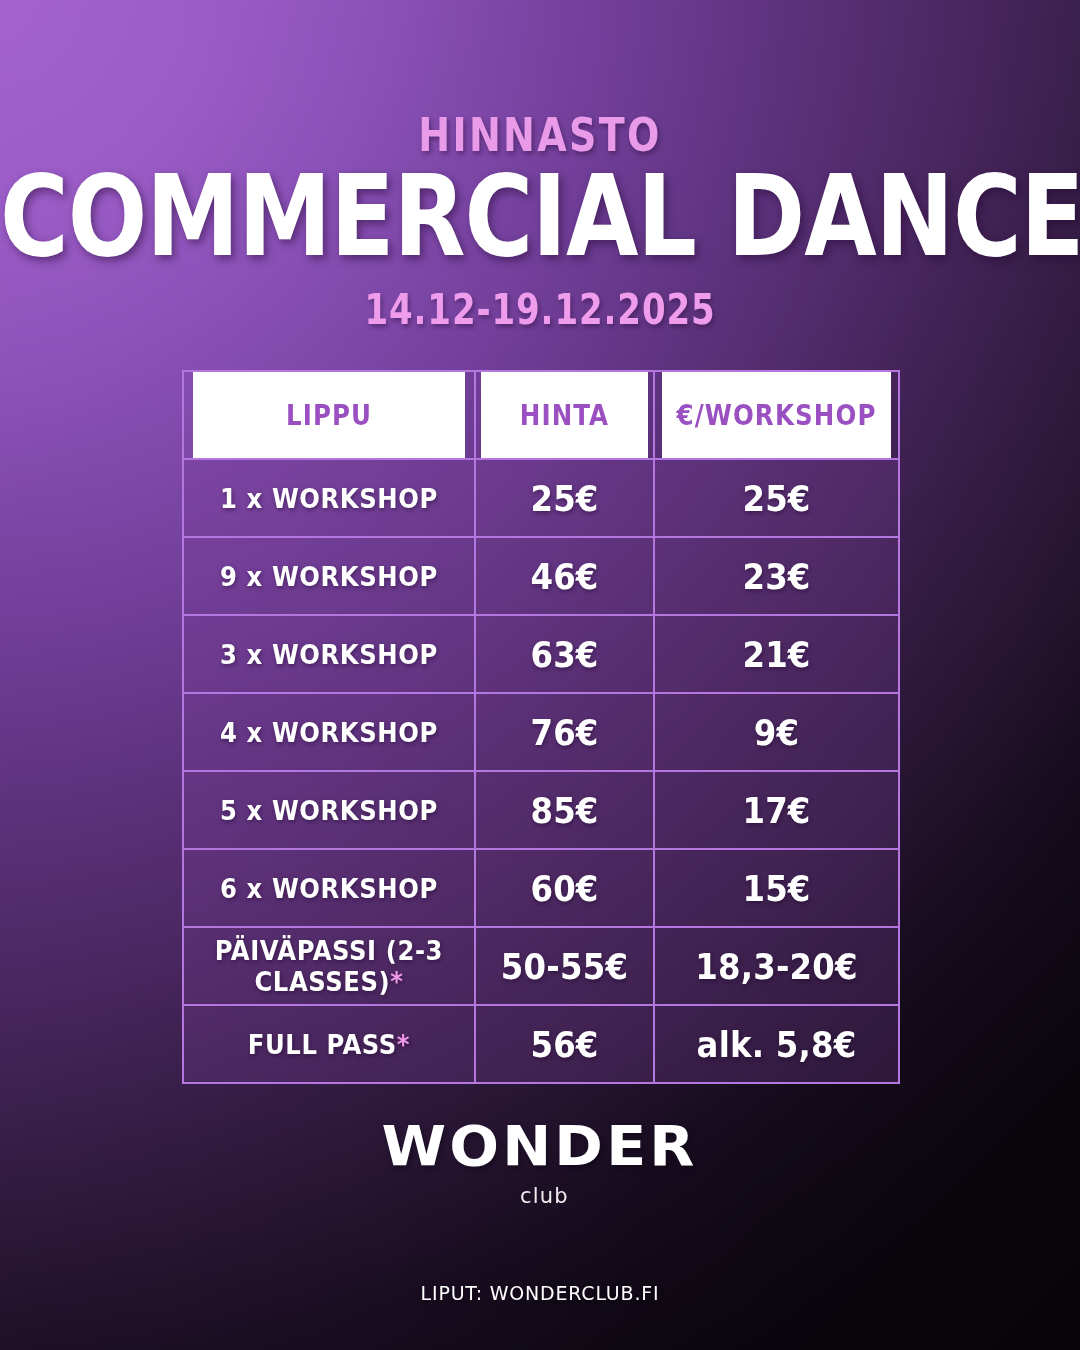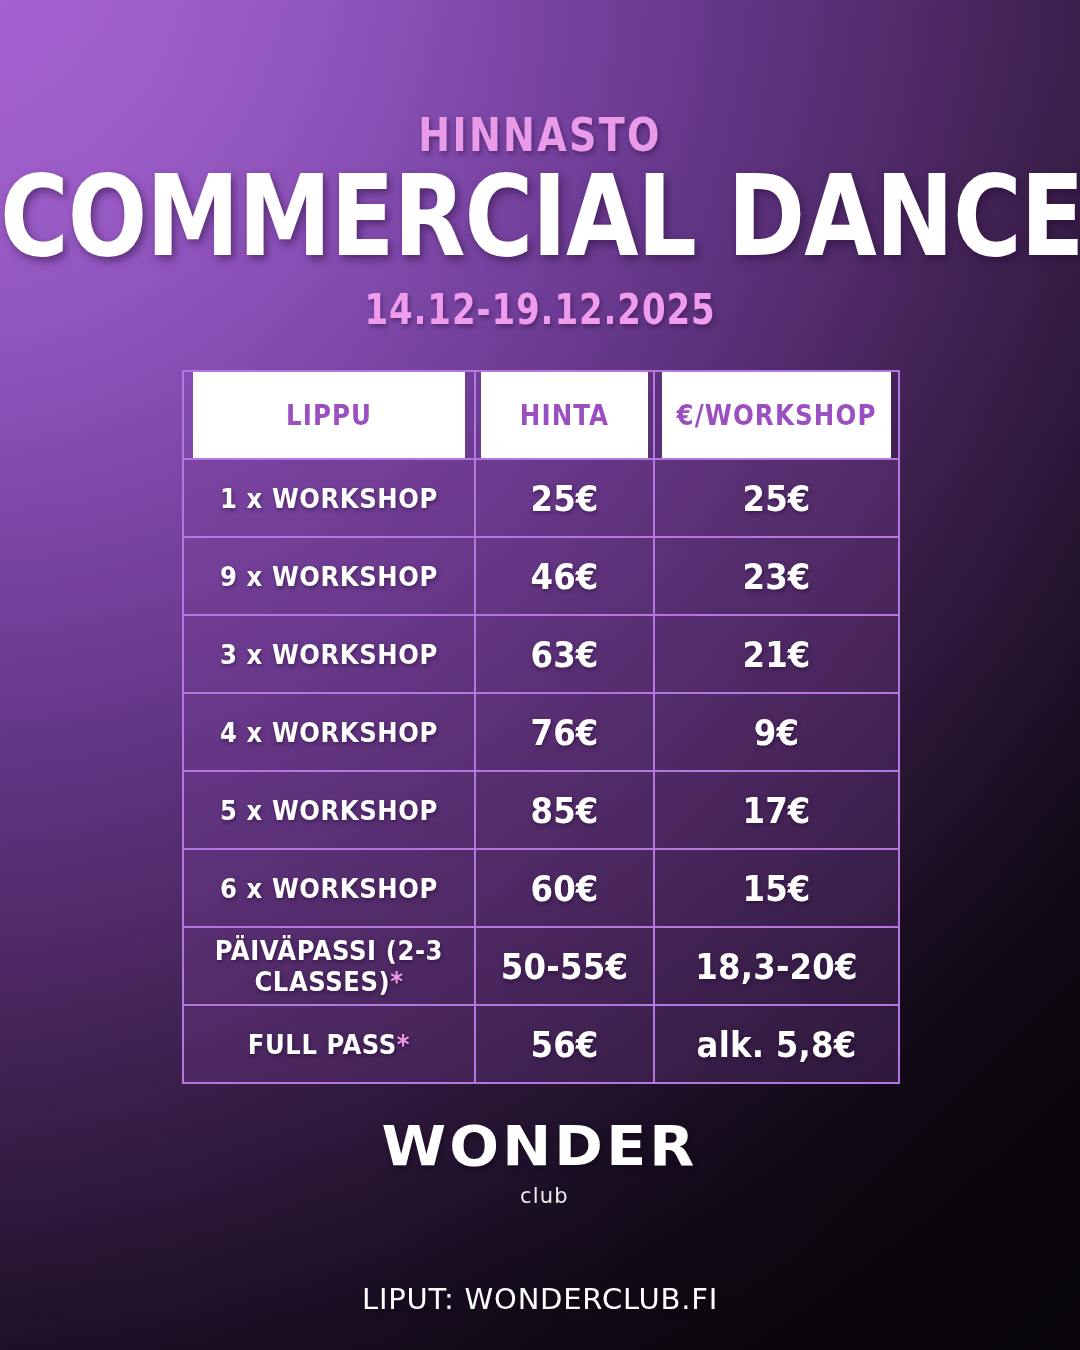--- a/index.html
+++ b/index.html
@@ -205,21 +205,21 @@
   }
 
   .tickets-line {
     position: absolute;
     top: 1282px;
     left: 0;
     width: 100%;
     text-align: center;
     font-family: "DejaVu Sans", "Liberation Sans", sans-serif;
     font-weight: 400;
-    font-size: 29px;
+    font-size: 19px;
     letter-spacing: 0.8px;
     color: #ffffff;
     text-shadow: 1px 2px 4px rgba(15,5,22,0.5);
   }
 </style>
 </head>
 <body>
 
 <div id="poster">
   <div class="content">

